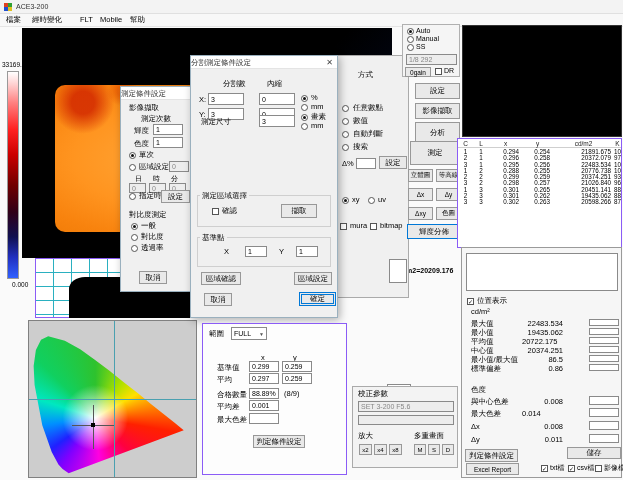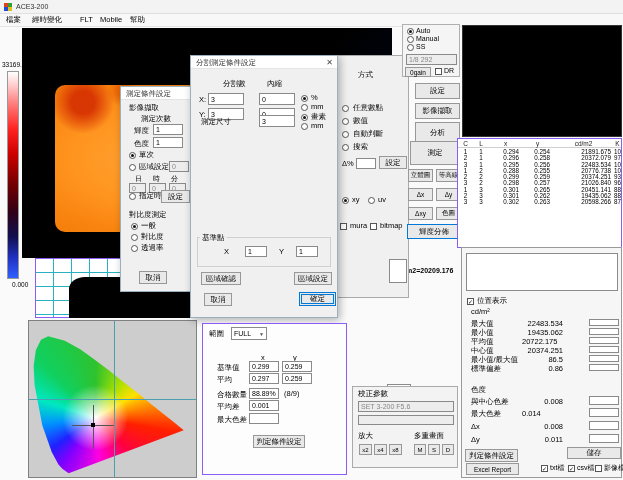--- a/index.html
+++ b/index.html
@@ -11,21 +11,21 @@
   .btn{position:absolute;background:#e9e9e9;border:1px solid #989898;font-size:7.5px;display:flex;align-items:center;justify-content:center;color:#000;white-space:nowrap}
   .btn.primary{border:1px solid #0078d7;outline:1px solid #0078d7;outline-offset:-3px}
   .btn.hl{border:1px solid #0078d7}
   .field{position:absolute;background:#fff;border:1px solid #8a8a8a;font-size:7px;padding:0 2px;display:flex;align-items:center;overflow:hidden;white-space:nowrap}
   .field.dis{background:#ededed;color:#888}
   .radio{position:absolute;width:7px;height:7px;border:1px solid #555;border-radius:50%;background:#fff}
   .radio.on::after{content:"";position:absolute;left:1px;top:1px;width:3px;height:3px;background:#111;border-radius:50%}
   .cb{position:absolute;width:7px;height:7px;border:1px solid #555;background:#fff;font-size:6px;line-height:6px;text-align:center;color:#111}
   .cb.on::before{content:"\2713"}
   .dlg{position:absolute;background:#f0f0f0;border:1px solid #9ab0be;box-shadow:2px 2px 8px rgba(0,0,0,.3)}
-  .dlg-title{position:absolute;left:0;top:0;right:0;height:13px;background:#fff;border-bottom:1px solid #e4e4e4;font-size:7.5px;color:#333;padding:2px 0 0 5px}
+  .dlg-title{position:absolute;left:0;top:0;right:0;height:13px;background:#fff;border-bottom:1px solid #e4e4e4;font-size:7.5px;color:#333;padding:2px 0 0 0}
   .group{position:absolute;border:1px solid #c8c8c8}
   .glabel{position:absolute;font-size:7.5px;background:#f0f0f0;padding:0 2px;white-space:nowrap}
   .panel{position:absolute;background:#fff;border:1px solid #8b5cf6}
   .gpanel{position:absolute;background:#f0f0f0;border:1px solid #aaa}
   .judge{position:absolute;background:#fff;border:1px solid #8a8a8a}
   
   .trow{display:grid;grid-template-columns:15px 16px 33px 31px 61px 1fr;height:6.3px;font-size:6.3px;line-height:6.3px}
   .trow span{text-align:right;padding-right:3px}
   .trow span:nth-child(1),.trow span:nth-child(2){text-align:center;padding-right:0}
   .thead{display:grid;grid-template-columns:15px 16px 33px 31px 61px 1fr;height:9px;font-size:6.5px;line-height:9px;border-bottom:1px solid #cfcfcf;color:#222}
@@ -152,20 +152,26 @@
   <span class="radio on" style="left:110px;top:39px"></span>
   <span class="lbl" style="left:120px;top:38px">%</span>
   <span class="radio" style="left:110px;top:48px"></span>
   <span class="lbl" style="left:120px;top:47px">mm</span>
   <span class="lbl" style="left:10px;top:62px">測定尺寸</span>
   <div class="field" style="left:68px;top:59px;width:36px;height:12px">3</div>
   <span class="radio on" style="left:110px;top:58px"></span>
   <span class="lbl" style="left:120px;top:57px">畫素</span>
   <span class="radio" style="left:110px;top:67px"></span>
   <span class="lbl" style="left:120px;top:66px">mm</span>
+  <div class="group" style="left:6px;top:139px;width:134px;height:32px;border-color:#cfcfcf">
+    <span class="glabel" style="left:2px;top:-5px">測定區域選擇</span>
+    <span class="cb" style="left:14px;top:12px"></span>
+    <span class="lbl" style="left:24px;top:11px">確認</span>
+    <div class="btn" style="left:83px;top:8px;width:36px;height:14px">擷取</div>
+  </div>
   <div class="group" style="left:6px;top:181px;width:134px;height:30px;border-color:#cfcfcf">
     <span class="glabel" style="left:2px;top:-5px">基準點</span>
     <span class="lbl" style="left:26px;top:10px">X</span>
     <div class="field" style="left:47px;top:8px;width:22px;height:11px">1</div>
     <span class="lbl" style="left:81px;top:10px">Y</span>
     <div class="field" style="left:98px;top:8px;width:22px;height:11px">1</div>
   </div>
   <div class="btn" style="left:10px;top:216px;width:40px;height:13px">區域確認</div>
   <div class="btn" style="left:103px;top:216px;width:38px;height:13px">區域設定</div>
   <div class="btn" style="left:13px;top:237px;width:28px;height:13px">取消</div>

